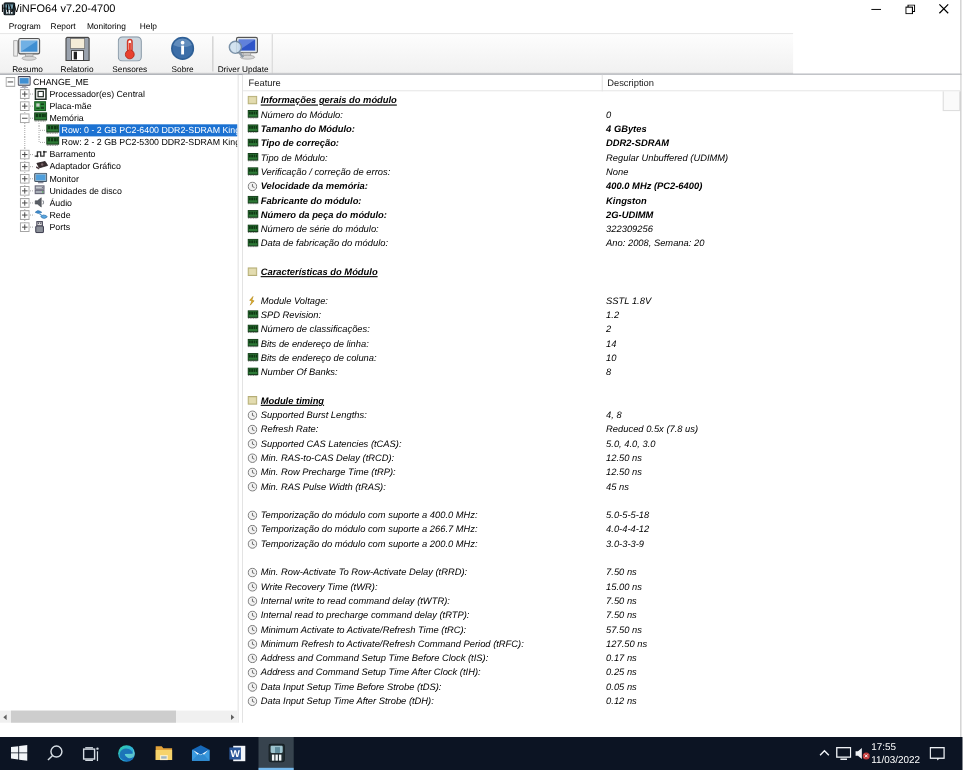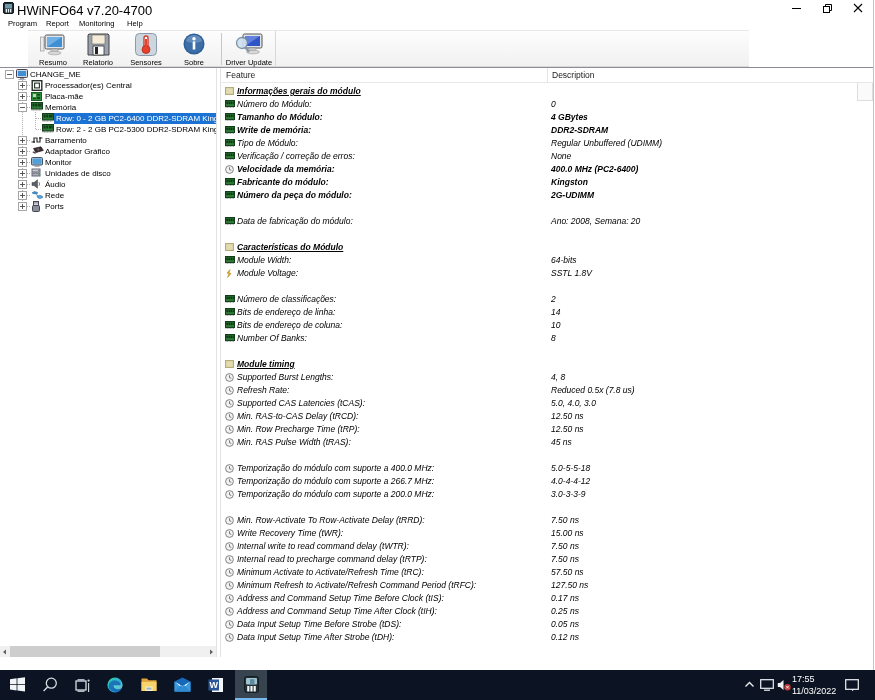--- a/index.html
+++ b/index.html
@@ -2,26 +2,26 @@
 <html><head>
 <meta charset="utf-8">
 <style>
 * { margin:0; padding:0; box-sizing:border-box; }
 html,body { width:875px; height:700px; overflow:hidden; background:#fff;
   font-family:"Liberation Sans", sans-serif; }
 .abs { position:absolute; }
 #app { position:absolute; left:0; top:0; width:875px; height:700px; }
 
 #titlebar { position:absolute; left:0; top:0; width:874px; height:16px; background:#ffffff; }
-#title-text { position:absolute; left:17px; top:3px; font-size:13px; color:#000; }
+#title-text { position:absolute; left:1px; top:3px; font-size:10px; color:#000; }
 
 #menubar { position:absolute; left:0; top:16px; width:874px; height:14px; background:#ffffff; font-size:7.6px; color:#000; }
 #menubar span { position:absolute; top:3px; }
 
-#toolbar { position:absolute; left:0; top:30px; width:721px; height:37px; background:linear-gradient(#fdfdfd,#f1f1f1); border-top:1px solid #e8e8e8; border-bottom:1px solid #d8d8d8;margin-left:28px; }
+#toolbar { position:absolute; left:0; top:30px; width:721px; height:37px; background:linear-gradient(#fdfdfd,#f1f1f1); border-top:1px solid #e8e8e8; border-bottom:1px solid #d8d8d8; }
 .tlabel { position:absolute; top:27px; font-size:7.5px; color:#000; text-align:center; }
 
 #mainline { position:absolute; left:0; top:67px; width:874px; height:1px; background:#8b8e97; }
 #tree { position:absolute; left:0; top:68px; width:216px; height:504px; background:#fff; overflow:hidden; font-size:8px; color:#000; }
 #treeborder { position:absolute; left:216px; top:68px; width:1px; height:589px; background:#e3e3e3; }
 #listborder { position:absolute; left:220px; top:68px; width:1px; height:589px; background:#e3e3e3; }
 #rightedge { position:absolute; left:873px; top:0px; width:1px; height:670px; background:#c4c4c4; }
 #list { position:absolute; left:221px; top:68px; width:652px; height:589px; background:#fff; overflow:hidden; }
 
 .vdot { position:absolute; width:1px; background-image:repeating-linear-gradient(180deg,#b0b0b0 0 1px,transparent 1px 2px); }
@@ -334,21 +334,21 @@
       </div>
 <div class="lrow b" style="top:56px">
         <span class="licon"><svg width="10" height="8" viewBox="0 0 10 8">
             <rect x="0.5" y="0.5" width="9" height="6" fill="#2d7a36" stroke="#143d1a"></rect>
             <rect x="1.3" y="1.5" width="1.6" height="2.6" fill="#0f3814"></rect>
             <rect x="3.4" y="1.5" width="1.6" height="2.6" fill="#0f3814"></rect>
             <rect x="5.5" y="1.5" width="1.6" height="2.6" fill="#0f3814"></rect>
             <rect x="7.6" y="1.5" width="1.2" height="2.6" fill="#0f3814"></rect>
             <path d="M1 6.8v1M2.5 6.8v1M4 6.8v1M5.5 6.8v1M7 6.8v1M8.5 6.8v1" stroke="#555" stroke-width="0.6"></path>
           </svg></span>
-        <span class="f">Write de memória:</span>
+        <span class="f">Tipo de correção:</span>
         <span class="d">DDR2-SDRAM</span>
       </div>
 <div class="lrow" style="top:82px">
         <span class="licon"><svg width="10" height="8" viewBox="0 0 10 8">
             <rect x="0.5" y="0.5" width="9" height="6" fill="#2d7a36" stroke="#143d1a"></rect>
             <rect x="1.3" y="1.5" width="1.6" height="2.6" fill="#0f3814"></rect>
             <rect x="3.4" y="1.5" width="1.6" height="2.6" fill="#0f3814"></rect>
             <rect x="5.5" y="1.5" width="1.6" height="2.6" fill="#0f3814"></rect>
             <rect x="7.6" y="1.5" width="1.2" height="2.6" fill="#0f3814"></rect>
             <path d="M1 6.8v1M2.5 6.8v1M4 6.8v1M5.5 6.8v1M7 6.8v1M8.5 6.8v1" stroke="#555" stroke-width="0.6"></path>
@@ -392,58 +392,70 @@
         <span class="licon"><svg width="10" height="8" viewBox="0 0 10 8">
             <rect x="0.5" y="0.5" width="9" height="6" fill="#2d7a36" stroke="#143d1a"></rect>
             <rect x="1.3" y="1.5" width="1.6" height="2.6" fill="#0f3814"></rect>
             <rect x="3.4" y="1.5" width="1.6" height="2.6" fill="#0f3814"></rect>
             <rect x="5.5" y="1.5" width="1.6" height="2.6" fill="#0f3814"></rect>
             <rect x="7.6" y="1.5" width="1.2" height="2.6" fill="#0f3814"></rect>
             <path d="M1 6.8v1M2.5 6.8v1M4 6.8v1M5.5 6.8v1M7 6.8v1M8.5 6.8v1" stroke="#555" stroke-width="0.6"></path>
           </svg></span>
         <span class="f">Número da peça do módulo:</span>
         <span class="d">2G-UDIMM</span>
+      </div>
+<div class="lrow" style="top:134px">
+        <span class="licon"><svg width="10" height="8" viewBox="0 0 10 8">
+            <rect x="0.5" y="0.5" width="9" height="6" fill="#2d7a36" stroke="#143d1a"></rect>
+            <rect x="1.3" y="1.5" width="1.6" height="2.6" fill="#0f3814"></rect>
+            <rect x="3.4" y="1.5" width="1.6" height="2.6" fill="#0f3814"></rect>
+            <rect x="5.5" y="1.5" width="1.6" height="2.6" fill="#0f3814"></rect>
+            <rect x="7.6" y="1.5" width="1.2" height="2.6" fill="#0f3814"></rect>
+            <path d="M1 6.8v1M2.5 6.8v1M4 6.8v1M5.5 6.8v1M7 6.8v1M8.5 6.8v1" stroke="#555" stroke-width="0.6"></path>
+          </svg></span>
+        <span class="f">Número de série do módulo:</span>
+        <span class="d">322309256</span>
       </div>
 <div class="lrow" style="top:147px">
         <span class="licon"><svg width="10" height="8" viewBox="0 0 10 8">
             <rect x="0.5" y="0.5" width="9" height="6" fill="#2d7a36" stroke="#143d1a"></rect>
             <rect x="1.3" y="1.5" width="1.6" height="2.6" fill="#0f3814"></rect>
             <rect x="3.4" y="1.5" width="1.6" height="2.6" fill="#0f3814"></rect>
             <rect x="5.5" y="1.5" width="1.6" height="2.6" fill="#0f3814"></rect>
             <rect x="7.6" y="1.5" width="1.2" height="2.6" fill="#0f3814"></rect>
             <path d="M1 6.8v1M2.5 6.8v1M4 6.8v1M5.5 6.8v1M7 6.8v1M8.5 6.8v1" stroke="#555" stroke-width="0.6"></path>
           </svg></span>
         <span class="f">Data de fabricação do módulo:</span>
         <span class="d">Ano: 2008, Semana: 20</span>
       </div>
 <div class="lrow" style="top:173px">
         <span class="licon"><svg width="9" height="8" viewBox="0 0 9 8">
             <rect x="0.5" y="0.5" width="8" height="7" fill="#d6cf9e" stroke="#b5ad76"></rect>
             <rect x="1.5" y="1.5" width="6" height="5" fill="#e3dcb0"></rect>
           </svg></span>
         <span class="f sect">Características do Módulo</span>
       </div>
-<div class="lrow" style="top:186px">
-        <span class="licon"><svg width="10" height="8" viewBox="0 0 10 8">
-            <rect x="0.5" y="0.5" width="9" height="6" fill="#2d7a36" stroke="#143d1a"></rect>
-            <rect x="1.3" y="1.5" width="1.6" height="2.6" fill="#0f3814"></rect>
-            <rect x="3.4" y="1.5" width="1.6" height="2.6" fill="#0f3814"></rect>
-            <rect x="5.5" y="1.5" width="1.6" height="2.6" fill="#0f3814"></rect>
-            <rect x="7.6" y="1.5" width="1.2" height="2.6" fill="#0f3814"></rect>
-            <path d="M1 6.8v1M2.5 6.8v1M4 6.8v1M5.5 6.8v1M7 6.8v1M8.5 6.8v1" stroke="#555" stroke-width="0.6"></path>
-          </svg></span>
-        <span class="f">Module Width:</span>
-        <span class="d">64-bits</span>
-      </div>
 <div class="lrow" style="top:199px">
         <span class="licon"><svg width="8" height="9" viewBox="0 0 8 9">
             <path d="M5 0.5 L2 4 L4 4.5 L2.5 8.5 L6 4.5 L4 4 Z" fill="#e8b21f" stroke="#a87d10" stroke-width="0.5"></path>
           </svg></span>
         <span class="f">Module Voltage:</span>
         <span class="d">SSTL 1.8V</span>
+      </div>
+<div class="lrow" style="top:212px">
+        <span class="licon"><svg width="10" height="8" viewBox="0 0 10 8">
+            <rect x="0.5" y="0.5" width="9" height="6" fill="#2d7a36" stroke="#143d1a"></rect>
+            <rect x="1.3" y="1.5" width="1.6" height="2.6" fill="#0f3814"></rect>
+            <rect x="3.4" y="1.5" width="1.6" height="2.6" fill="#0f3814"></rect>
+            <rect x="5.5" y="1.5" width="1.6" height="2.6" fill="#0f3814"></rect>
+            <rect x="7.6" y="1.5" width="1.2" height="2.6" fill="#0f3814"></rect>
+            <path d="M1 6.8v1M2.5 6.8v1M4 6.8v1M5.5 6.8v1M7 6.8v1M8.5 6.8v1" stroke="#555" stroke-width="0.6"></path>
+          </svg></span>
+        <span class="f">SPD Revision:</span>
+        <span class="d">1.2</span>
       </div>
 <div class="lrow" style="top:225px">
         <span class="licon"><svg width="10" height="8" viewBox="0 0 10 8">
             <rect x="0.5" y="0.5" width="9" height="6" fill="#2d7a36" stroke="#143d1a"></rect>
             <rect x="1.3" y="1.5" width="1.6" height="2.6" fill="#0f3814"></rect>
             <rect x="3.4" y="1.5" width="1.6" height="2.6" fill="#0f3814"></rect>
             <rect x="5.5" y="1.5" width="1.6" height="2.6" fill="#0f3814"></rect>
             <rect x="7.6" y="1.5" width="1.2" height="2.6" fill="#0f3814"></rect>
             <path d="M1 6.8v1M2.5 6.8v1M4 6.8v1M5.5 6.8v1M7 6.8v1M8.5 6.8v1" stroke="#555" stroke-width="0.6"></path>
           </svg></span>

